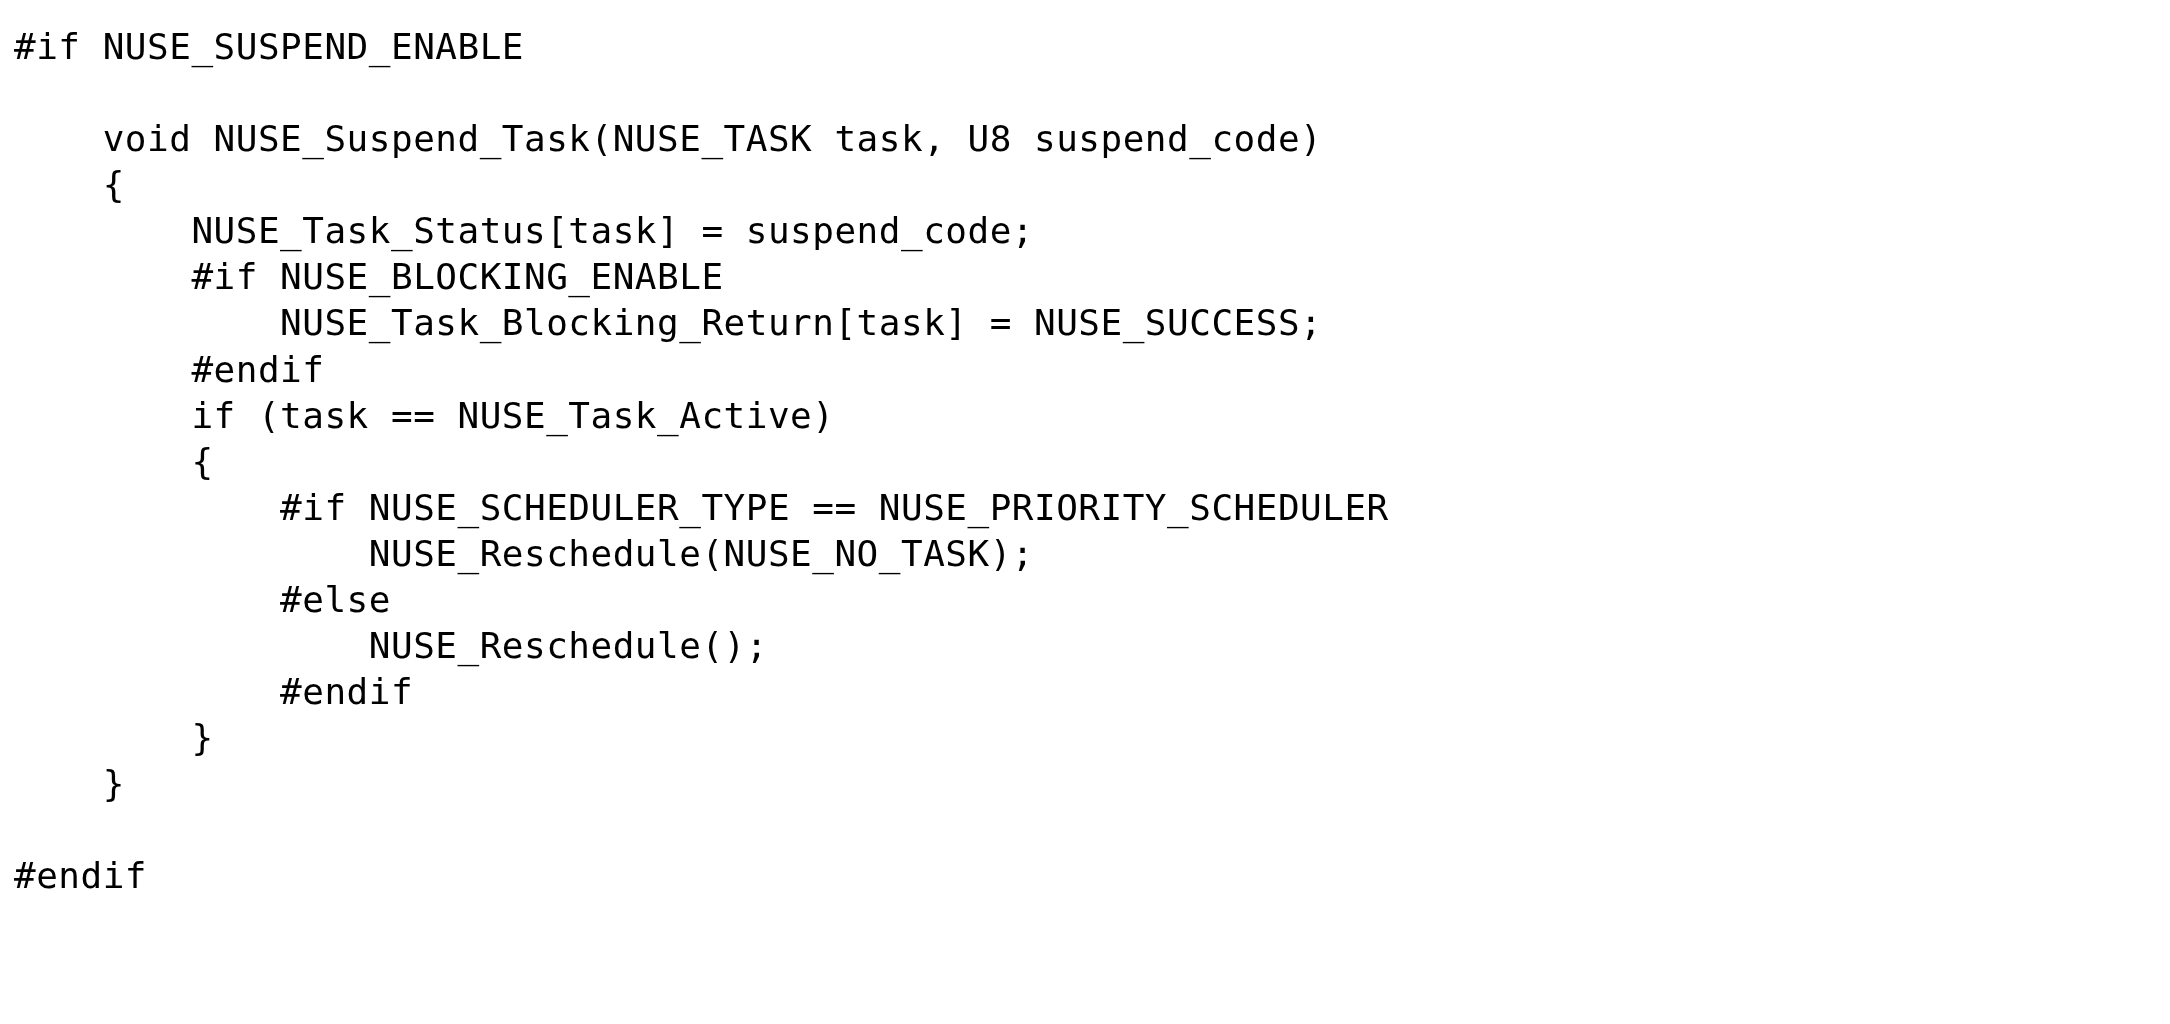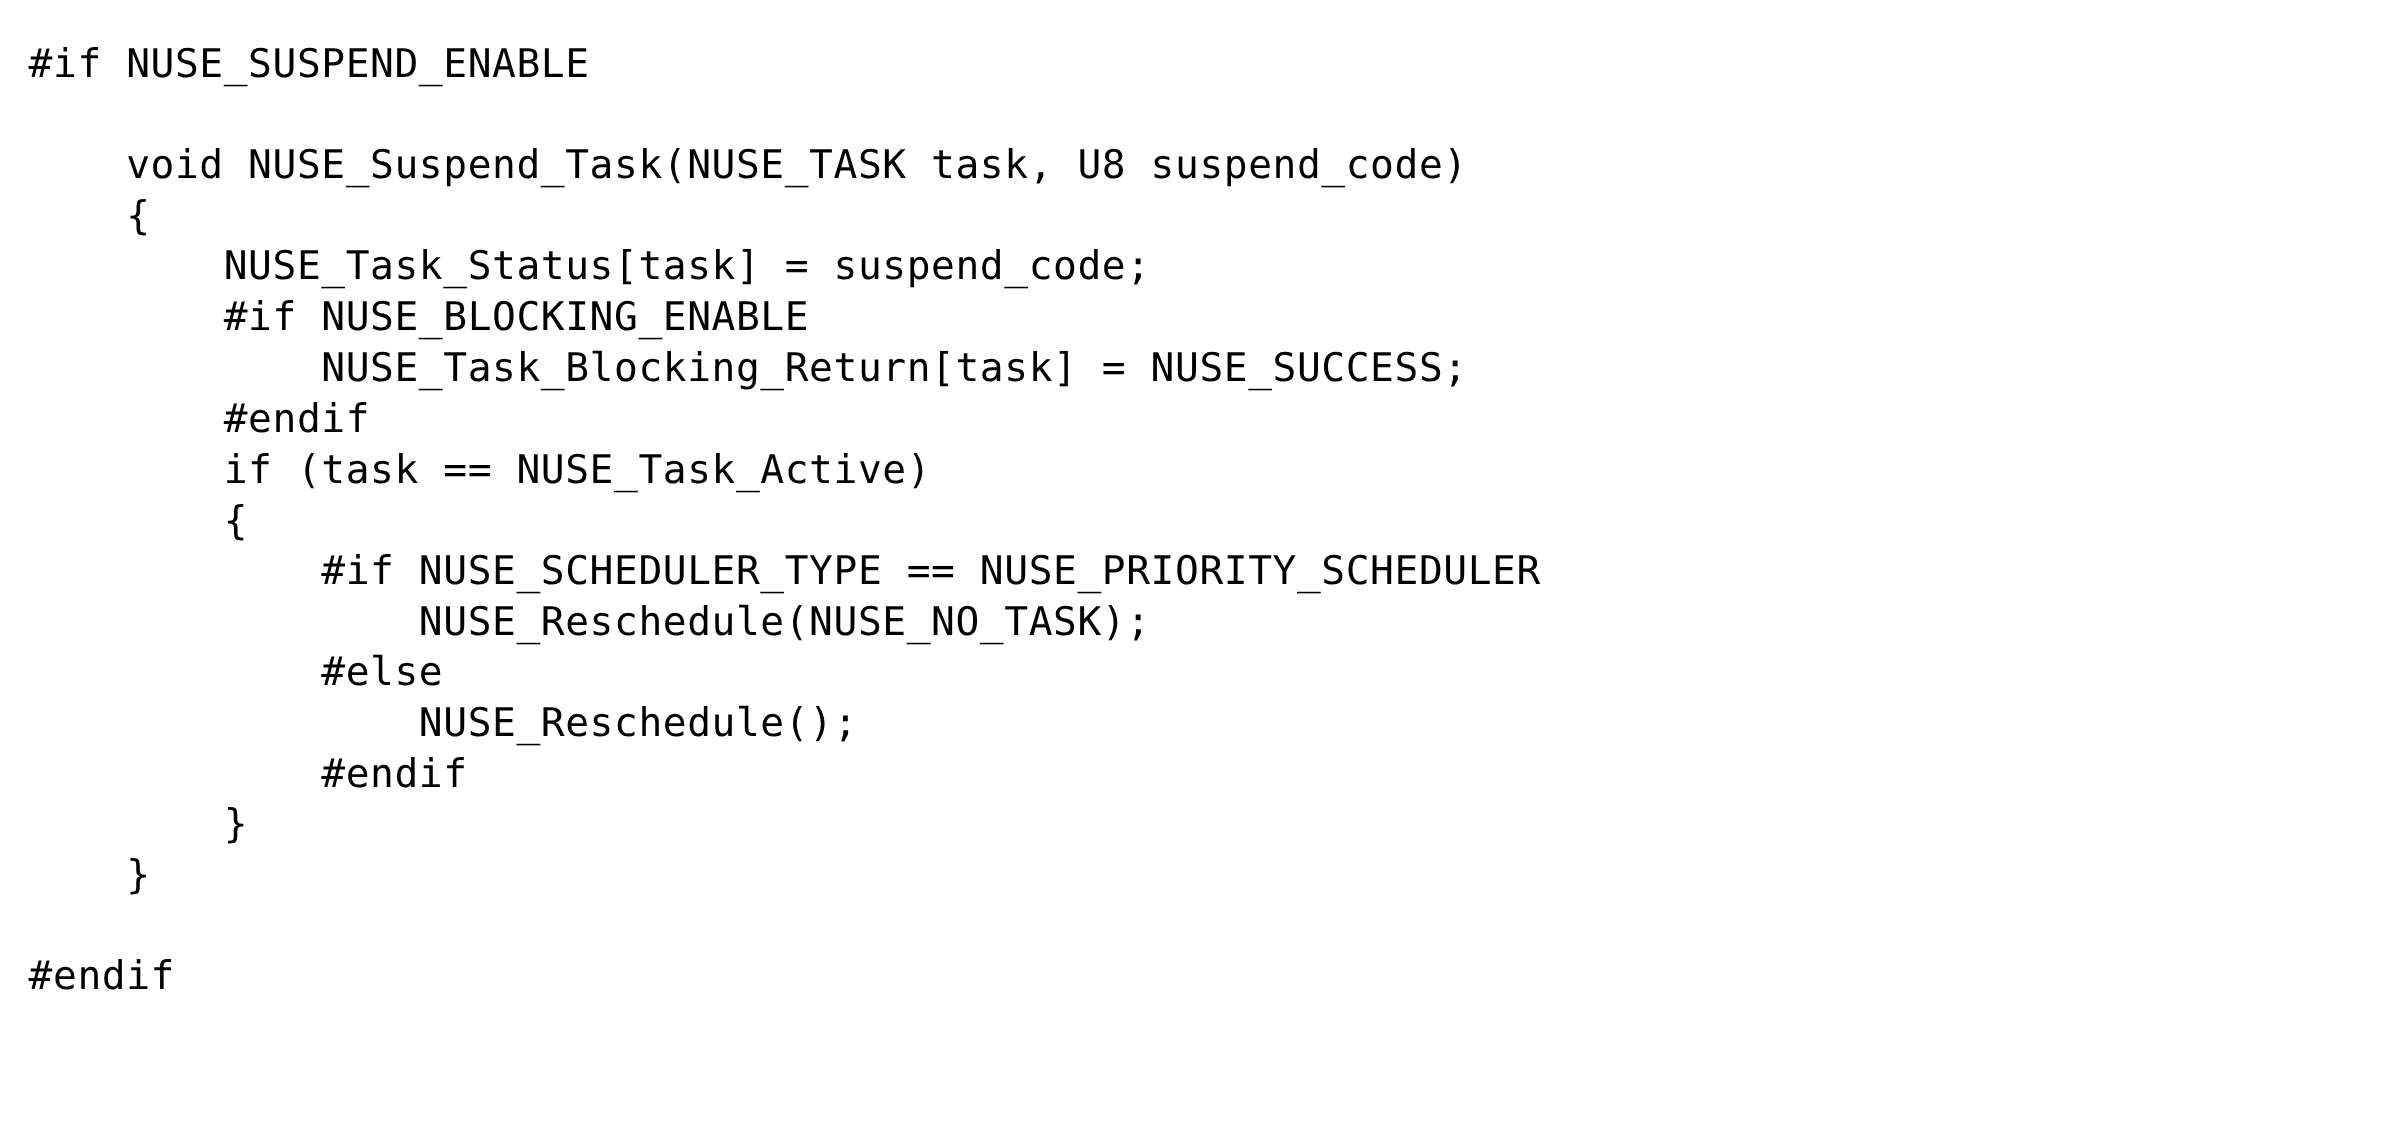--- a/index.html
+++ b/index.html
@@ -4,21 +4,21 @@
 <style>
   html, body {
     margin: 0;
     padding: 0;
     background: #ffffff;
     width: 2170px;
     height: 1024px;
     overflow: hidden;
   }
   pre.code {
-    margin: 16px;
+    margin: 4px;
     padding: 20px 10px;
     font-family: "DejaVu Sans Mono", "Menlo", "Consolas", "Courier New", monospace;
     font-size: 36px;
     line-height: 1.28;
     color: #000000;
     white-space: pre;
     letter-spacing: 0.5px;
   }
 </style>
 </head>

